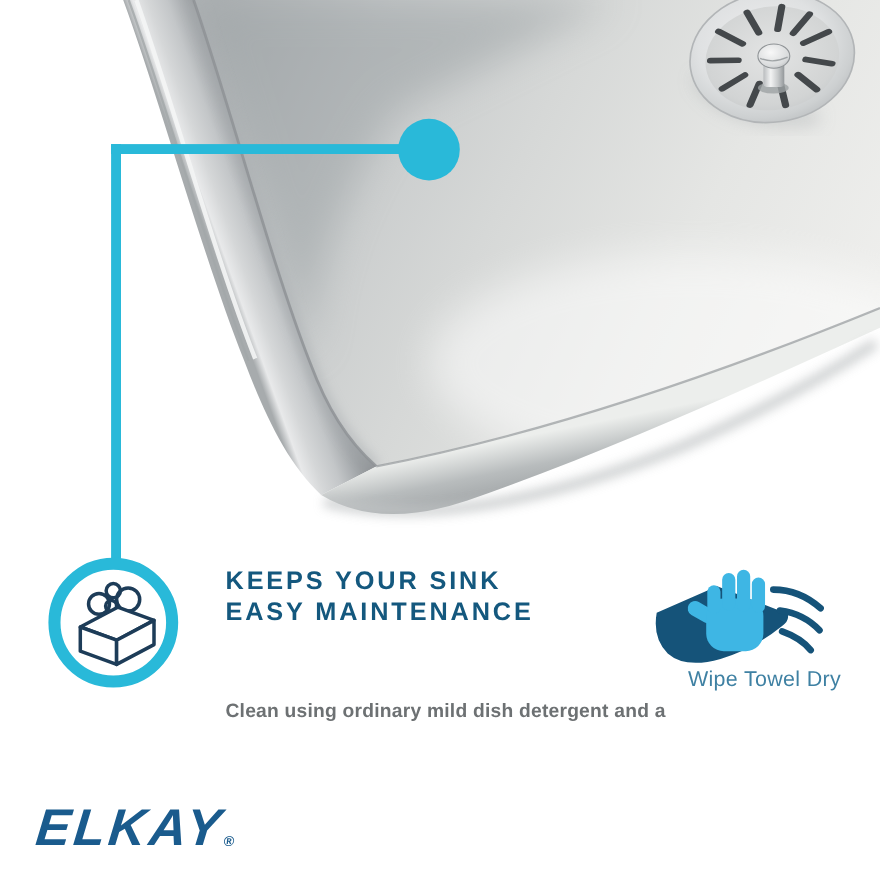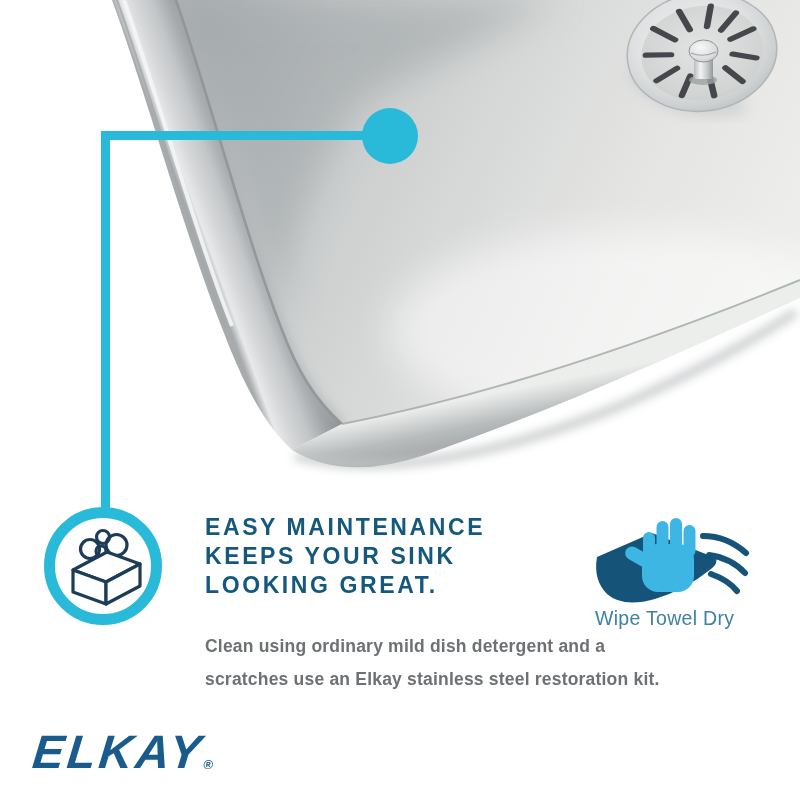--- a/index.html
+++ b/index.html
@@ -36,21 +36,21 @@
   #body-copy{
     left:205px;top:630px;z-index:2;
     color:var(--body,#6d7173);
     font-size:17.5px;font-weight:700;line-height:33px;letter-spacing:0.2px;
     white-space:nowrap;
   }
 
   
   #wipe-towel-icon{left:585px;top:506px;width:185px;height:105px;z-index:2;}
   #wipe-towel-label{
-    left:595px;top:607px;width:200px;z-index:2;
+    left:595px;top:607px;width:200px;z-index:2;text-align:center;
     color:var(--label,#3f81a3);
     font-size:19.5px;font-weight:400;letter-spacing:0.3px;
     white-space:nowrap;
   }
 
   
   #brand-logo{
     left:33px;top:729px;z-index:2;display:flex;align-items:flex-end;
     color:var(--logo,#1a5b8d);
     transform:skewX(-6deg);
@@ -179,28 +179,26 @@
     <circle cx="60" cy="31" r="6.5"></circle>
     <circle cx="73.5" cy="39" r="10.5"></circle>
     <circle cx="58" cy="45" r="5"></circle>
     <path d="M30,64 L64,46 L97,58 L63,76 Z" fill="#ffffff"></path>
     <path d="M30,64 L63,76 L63,98 L30,86 Z" fill="#ffffff"></path>
     <path d="M63,76 L97,58 L97,80 L63,98 Z" fill="#ffffff"></path>
   </g>
 </svg>
 
 <div id="headline" class="abs">
+  <div>KEEPS YOUR SINK</div>
   <div>EASY MAINTENANCE</div>
-  <div>KEEPS YOUR SINK</div>
-  <div>LOOKING GREAT.</div>
 </div>
 
 <div id="body-copy" class="abs">
   <div>Clean using ordinary mild dish detergent and a</div>
-  <div>scratches use an Elkay stainless steel restoration kit.</div>
 </div>
 
 <svg id="wipe-towel-icon" class="abs" viewBox="0 0 185 105">
 
   <path d="M12,51 L67,27 L131,52 Q133,58 126,63 Q100,84 70,93 Q38,102 22,88 Q8,74 12,51 Z" style="fill:var(--towel,#155379)"></path>
 
   <g fill="none" style="stroke:var(--towel,#155379)" stroke-width="6" stroke-linecap="round">
     <path d="M118,30 Q142,30 161,47"></path>
     <path d="M124,49 Q146,52 160,67"></path>
     <path d="M126,68 Q143,74 152,85"></path>

